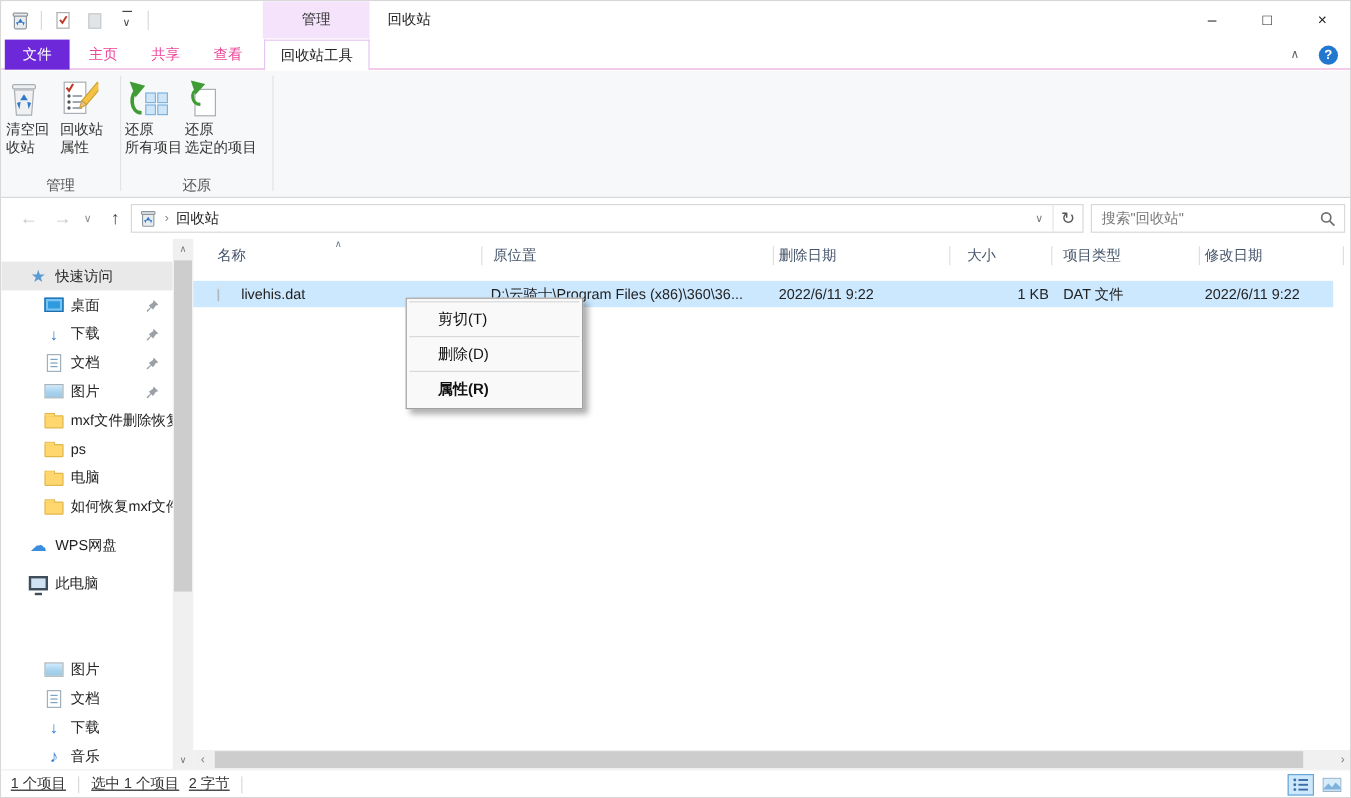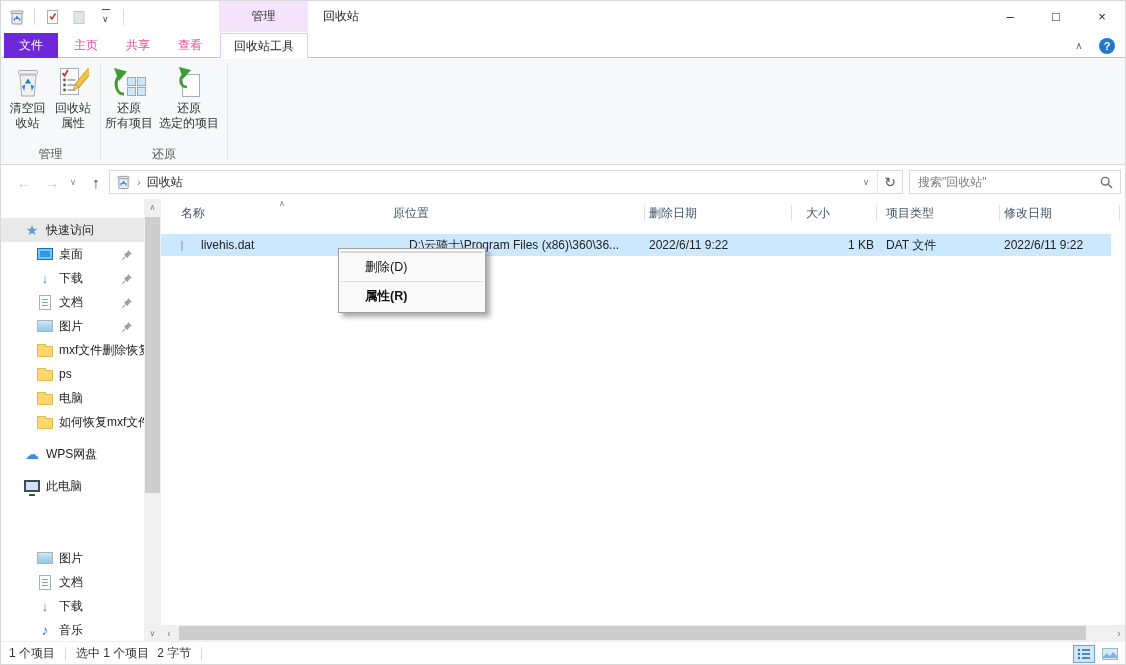--- a/index.html
+++ b/index.html
@@ -28,21 +28,21 @@
   .tab-view { left:164px; width:50px; }
   .tab-tools { left:219px; width:88px; background:#fff; border:1px solid #e5c6f0; border-bottom:1px solid #fff; height:26px; color:#222; }
   .ribbon-ctrl { position:absolute; top:0; height:25px; display:flex; align-items:center; justify-content:center; }
   .collapse-btn { right:34px; width:24px; color:#666; font-size:10px; }
   .help-btn { right:6px; width:24px; }
   .help-circle { width:16px; height:16px; border-radius:50%; background:#2277cf; color:#fff; font-size:11px; font-weight:bold; display:flex; align-items:center; justify-content:center; }
 
   
   .ribbon { position:absolute; left:0; top:58px; width:100%; height:106px; background:#f7f8f9; border-bottom:1px solid #d8d8d8; }
   .rsep { position:absolute; top:4px; height:96px; width:1px; background:#e3e3e3; }
-  .rbtn { position:absolute; top:4px; height:84px; display:flex; flex-direction:column; align-items:center; text-align:center; line-height:15px; color:#333; }
+  .rbtn { position:absolute; top:4px; height:84px; display:flex; flex-direction:column; align-items:flex-start; text-align:center; line-height:15px; color:#333; }
   .ricon { height:36px; display:flex; align-items:flex-end; justify-content:center; margin-bottom:2px; }
   .rgroup-label { position:absolute; bottom:2px; height:16px; display:flex; align-items:center; justify-content:center; color:#555; }
 
   
   .navbar { position:absolute; left:0; top:164px; width:100%; height:34px; background:#fff; }
   .nav-arrow { position:absolute; top:5px; height:24px; display:flex; align-items:center; justify-content:center; font-size:15px; }
   .disabled-arrow { color:#c3c7ca; }
   .enabled-arrow { color:#3b3b3b; }
   .nav-caret { font-size:9px; color:#8a8a8a; }
   .addressbar { position:absolute; left:108px; top:5px; width:794px; height:24px; border:1px solid #d9d9d9; background:#fff; display:flex; align-items:center; }
@@ -107,21 +107,21 @@
 
   
   .ctxmenu { position:absolute; left:337px; top:247px; width:148px; background:#f9f9f9; border:1px solid #a0a0a0; box-shadow:4px 4px 5px rgba(0,0,0,0.33); z-index:20; padding:2px 0; }
   .menu-item { height:28px; display:flex; align-items:center; padding-left:26px; color:#111; font-size:12.5px; }
   .menu-item.with-box { padding-left:13px; }
   .menu-item.bold { font-weight:bold; }
   .menu-sep { height:1px; background:#d9d9d9; margin:0 2px; }
   .red-box { border:2px solid #d9382c; padding:1px 10px 2px 10px; }
 
   
-  .statusbar { position:absolute; left:0; top:640px; width:100%; height:24px; background:#fff; border-top:1px solid #efefef; display:flex; align-items:center; }
+  .statusbar { position:absolute; left:0; top:640px; width:100%; height:24px; background:#fff; border-top:1px solid #efefef; display:flex; align-items:center;text-decoration:underline; }
   .sb-text { color:#333; }
   .sb-sep { width:1px; height:14px; background:#d9d9d9; margin:0 10px; }
   .view-btns { position:absolute; right:4px; top:3px; display:flex; gap:4px; }
   .view-btn { width:22px; height:18px; display:flex; align-items:center; justify-content:center; border:1px solid transparent; }
   .view-btn.active { background:#cde8fc; border-color:#66a7d8; }
 </style>
 </head>
 <body>
 
 <div class="window">
@@ -373,21 +373,21 @@
 
     <div class="vscroll">
       <div class="vs-arrow" style="top:0;">∧</div>
       <div class="vs-thumb" style="top:18px; height:276px;"></div>
       <div class="vs-arrow" style="top:426px;">∨</div>
     </div>
 
     <div class="filelist">
       <div class="col-hdr" style="left:20px; width:200px;">名称</div>
       <div class="sort-chev">∧</div>
-      <div class="col-hdr" style="left:232px; width:200px;">原位置</div>
+      <div class="col-hdr" style="left:250px; width:200px;">原位置</div>
       <div class="col-hdr" style="left:488px; width:130px;">删除日期</div>
       <div class="col-hdr" style="left:645px; width:60px;">大小</div>
       <div class="col-hdr" style="left:725px; width:100px;">项目类型</div>
       <div class="col-hdr" style="left:843px; width:110px;">修改日期</div>
       <div class="hdr-sep" style="left:240px;"></div>
       <div class="hdr-sep" style="left:483px;"></div>
       <div class="hdr-sep" style="left:630px;"></div>
       <div class="hdr-sep" style="left:715px;"></div>
       <div class="hdr-sep" style="left:838px;"></div>
       <div class="hdr-sep" style="left:958px;"></div>
@@ -405,20 +405,21 @@
       <div class="hscroll">
         <div class="hs-arrow" style="left:0;">‹</div>
         <div class="hs-thumb"></div>
         <div class="hs-arrow" style="right:0;">›</div>
       </div>
     </div>
   </div>
 
   <div class="ctxmenu">
     <div class="menu-sep"></div>
+    <div class="menu-item">剪切(T)</div>
     <div class="menu-sep"></div>
     <div class="menu-item">删除(D)</div>
     <div class="menu-sep"></div>
     <div class="menu-item bold">属性(R)</div>
   </div>
 
   <div class="statusbar">
     <span class="sb-text" style="margin-left:8px;">1 个项目</span>
     <span class="sb-sep"></span>
     <span class="sb-text">选中 1 个项目</span>

